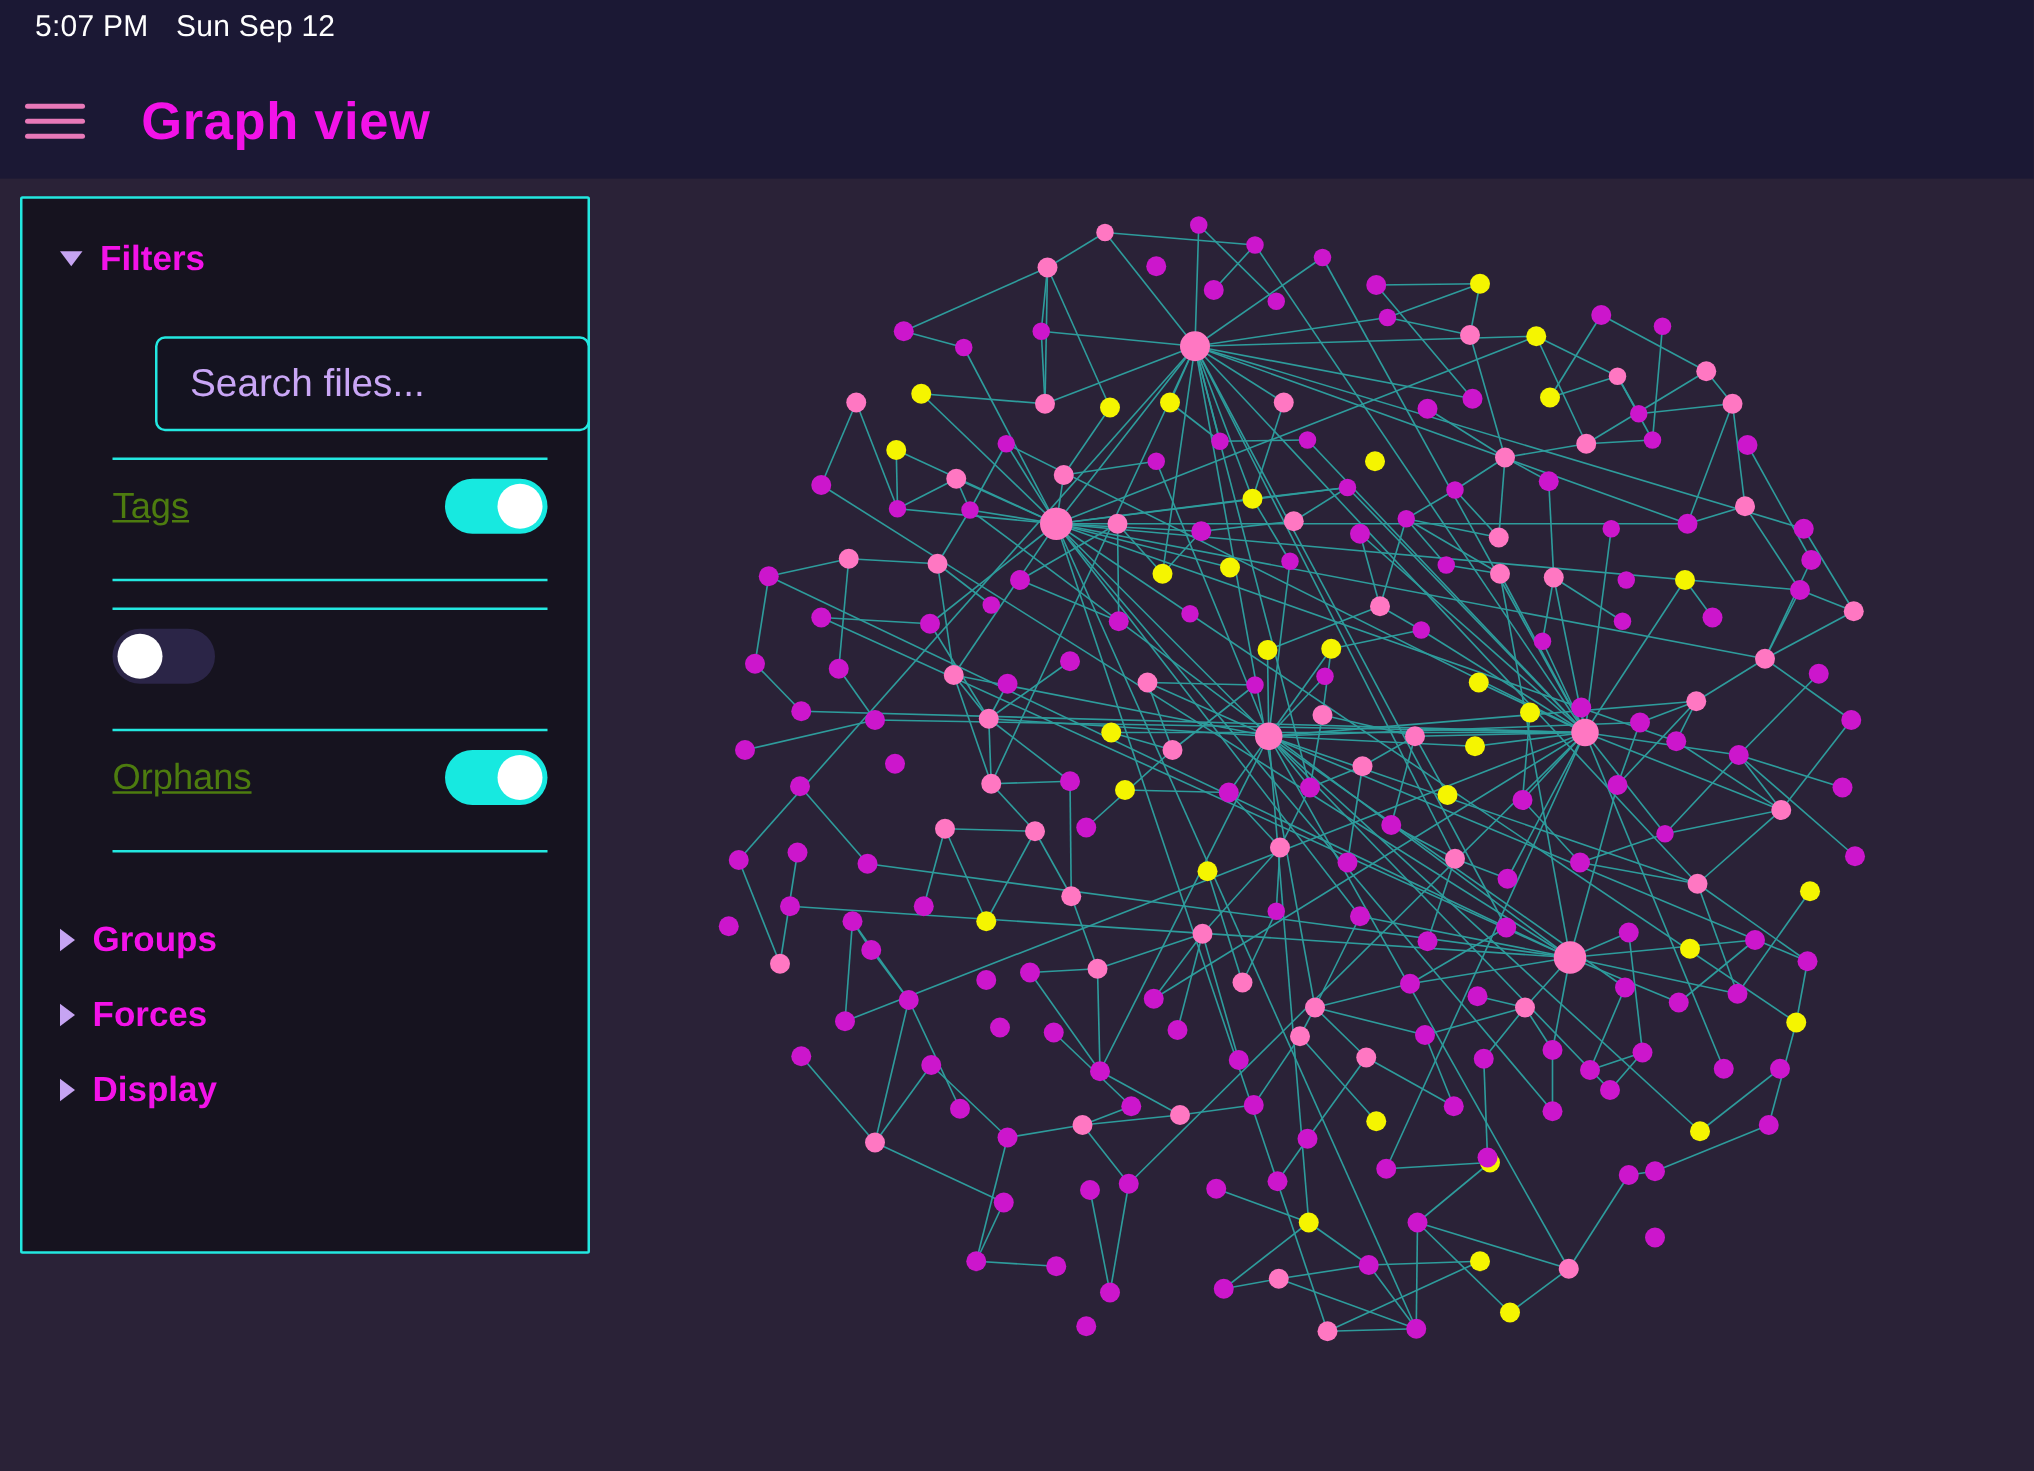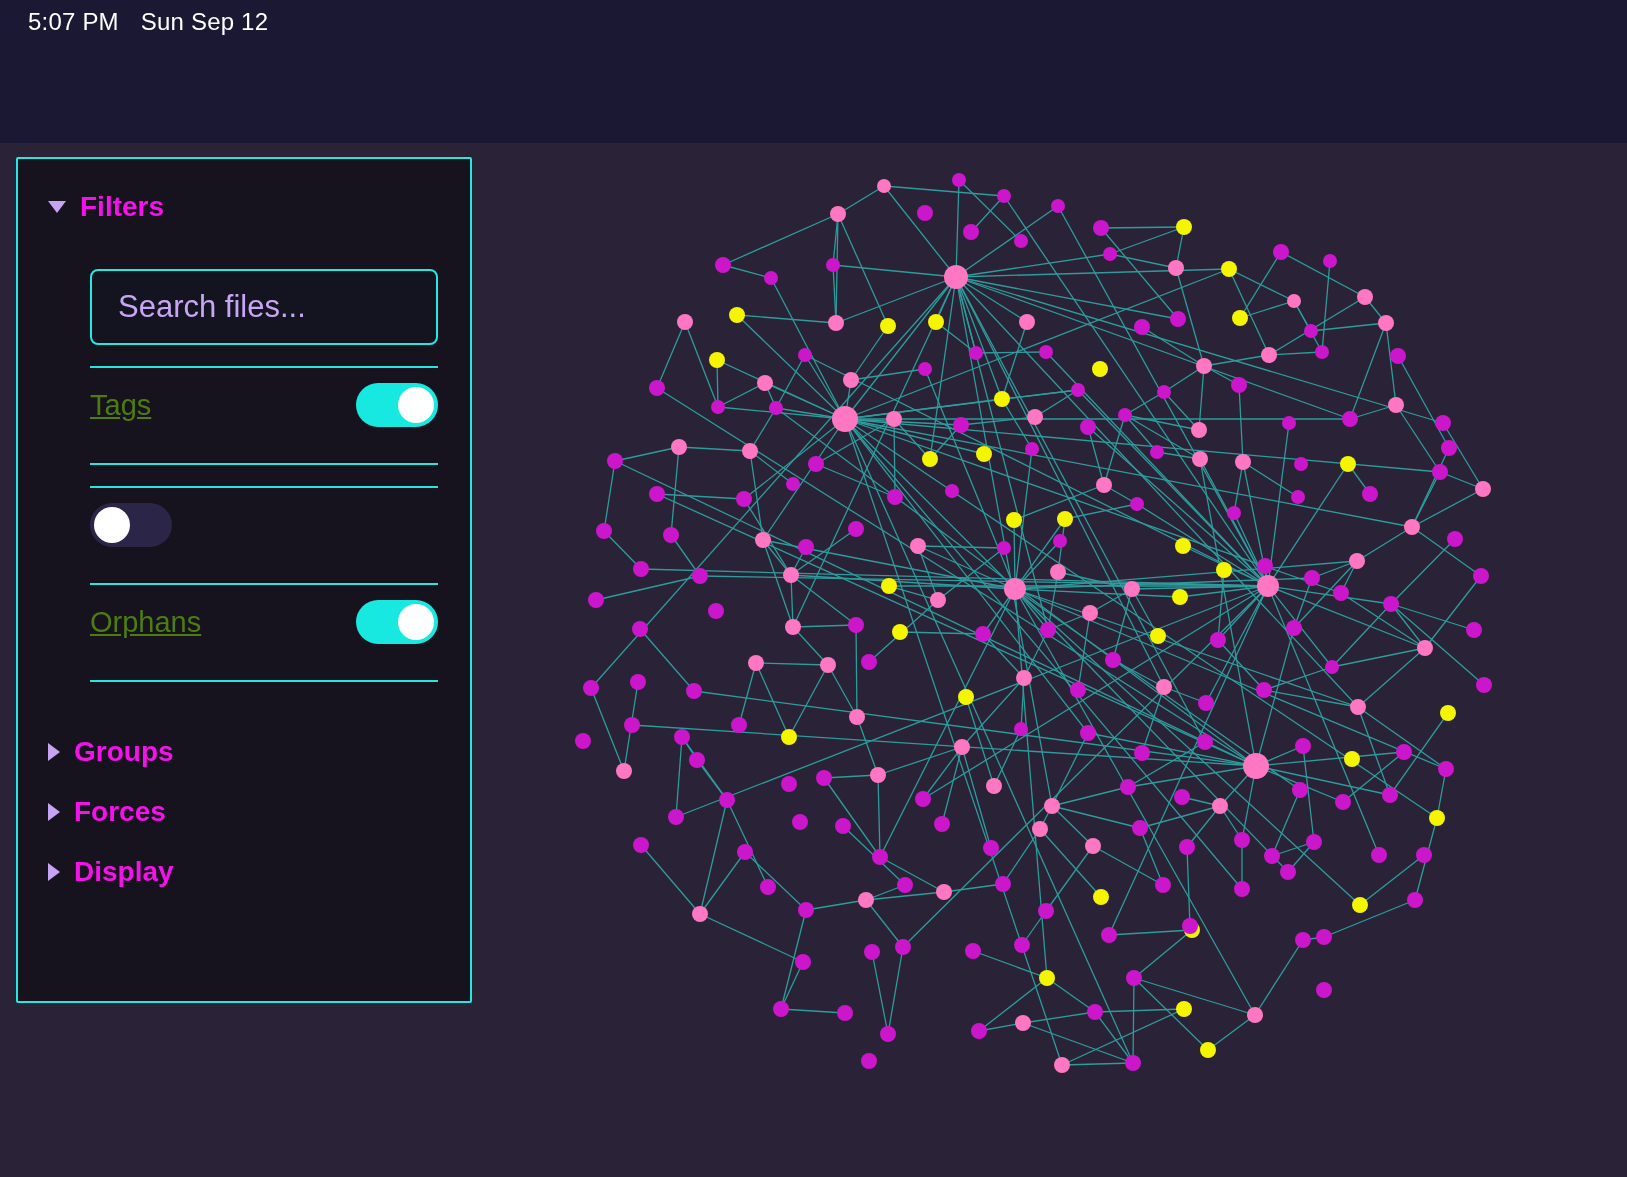--- a/index.html
+++ b/index.html
@@ -134,20 +134,21 @@
     box-sizing: border-box;
     height: 76px;
     background: #141320;
     border: 2px solid #23e8e0;
     border-radius: 8px;
     color: #4d7c0f;
     font-family: "Liberation Sans", sans-serif;
     font-size: 31px;
     padding: 0 26px;
     outline: none;
+    margin-left: 34px;
   }
   #search-input::placeholder { color: #c9a6f5; opacity: 1; }
 
   .divider {
     height: 2px;
     background: #23e8e0;
     margin: 21px 32px 0 72px;
   }
 
   .toggle-row {
@@ -191,20 +192,28 @@
 
 <div id="app">
 
   <div id="topbar">
 
     <div id="statusbar">
       <span class="clock">5:07 PM</span>
       <span class="date">Sun Sep 12</span>
     </div>
 
+    <div id="titlerow">
+      <div id="hamburger">
+        <span></span>
+        <span></span>
+        <span></span>
+      </div>
+      <div id="page-title">Graph view</div>
+    </div>
 
   </div>
 
   <div id="graph-area">
     <svg id="graph-svg" width="1627" height="1034" viewBox="0 0 1627 1034">
       <g id="edges-layer">
           <line x1="884" y1="43" x2="838" y2="71" stroke="#2e9c9c" stroke-width="1.3"></line>
           <line x1="884" y1="43" x2="1004" y2="53" stroke="#2e9c9c" stroke-width="1.3"></line>
           <line x1="1004" y1="53" x2="971" y2="89" stroke="#2e9c9c" stroke-width="1.3"></line>
           <line x1="838" y1="71" x2="723" y2="122" stroke="#2e9c9c" stroke-width="1.3"></line>

